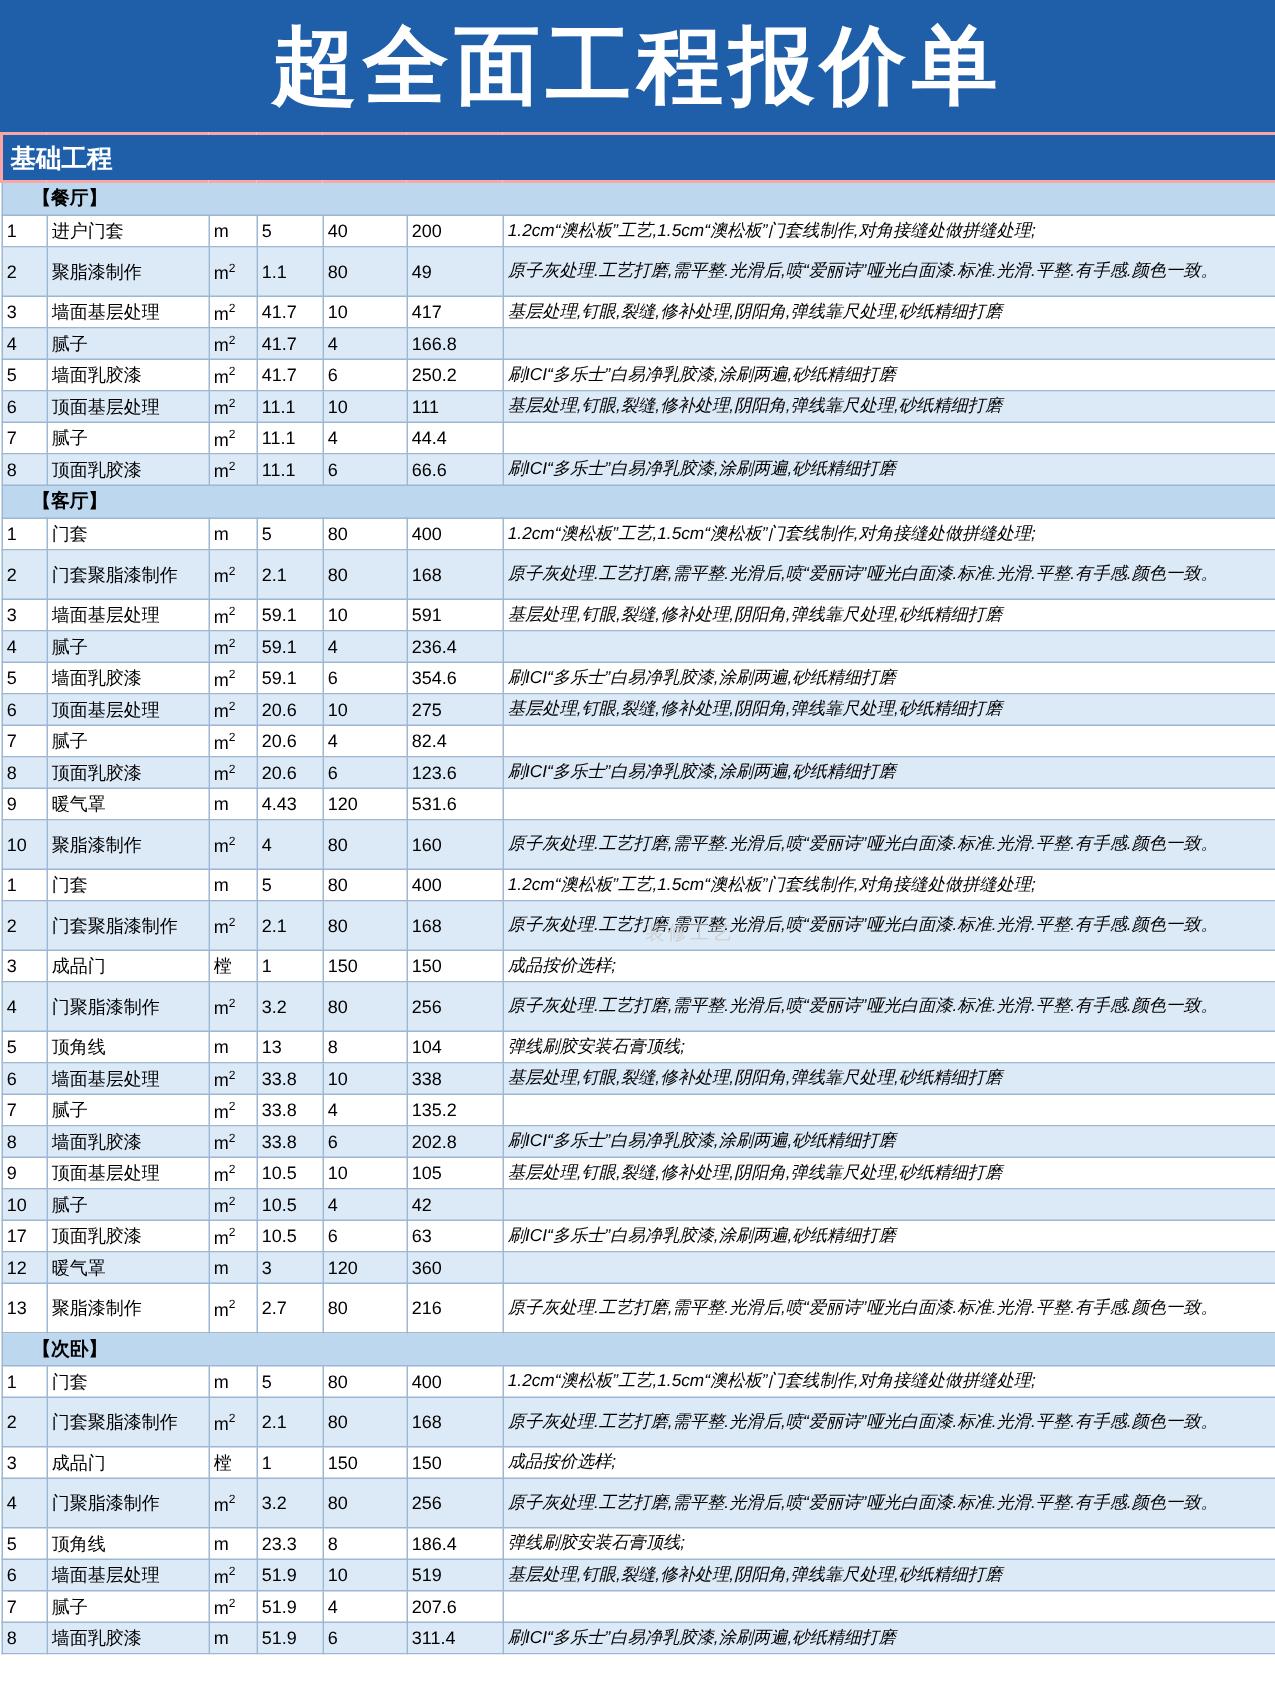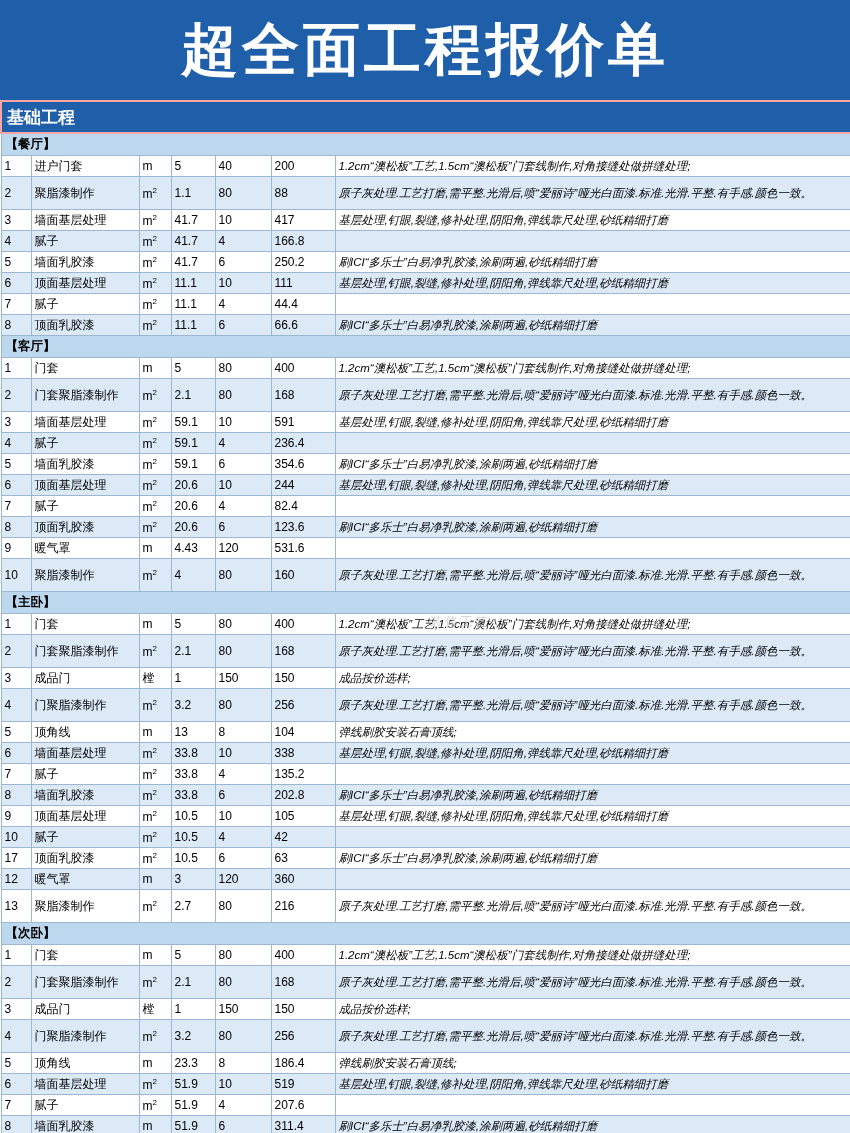--- a/index.html
+++ b/index.html
@@ -7,21 +7,21 @@
     width:850px;
     background:#ffffff;
     font-family:"Liberation Sans", sans-serif;
     -webkit-font-smoothing:none;
   }
   .page{width:850px;position:relative;}
 
   
   .title-banner{
     background:#1f5fa9;
-    height:100px;
+    height:88px;
     display:flex;
     align-items:center;
     justify-content:center;
   }
   .title-banner .title-text{
     color:#ffffff;
     font-size:57px;
     font-weight:bold;
     letter-spacing:4px;
     font-family:"DejaVu Sans", sans-serif;
@@ -74,21 +74,21 @@
     padding-left:5px;
   }
 
   
   tr.room td{
     background:#bdd7ee;
     color:#000;
     font-weight:bold;
     font-size:12.5px;
     height:19px;
-    padding-left:4px;
+    padding-left:20px;
     margin-left:34px;
   }
 
   
   tr.data td{height:18px;}
   tr.data.tall td{height:30px;}
   tr.alt td{background:#dce9f7;}
   tr.plain td{background:#ffffff;}
 
   td.num{text-align:left;}
@@ -142,21 +142,21 @@
           <td class="num">40</td>
           <td class="num">200</td>
           <td class="desc">1.2cm“澳松板”工艺,1.5cm“澳松板”门套线制作,对角接缝处做拼缝处理;</td>
         </tr>
         <tr class="data alt tall">
           <td class="num">2</td>
           <td class="name">聚脂漆制作</td>
           <td class="unit">m<sup class="sq">2</sup></td>
           <td class="num">1.1</td>
           <td class="num">80</td>
-          <td class="num">88</td>
+          <td class="num">49</td>
           <td class="desc">原子灰处理.工艺打磨,需平整.光滑后,喷“爱丽诗”哑光白面漆.标准.光滑.平整.有手感.颜色一致。</td>
         </tr>
         <tr class="data plain">
           <td class="num">3</td>
           <td class="name">墙面基层处理</td>
           <td class="unit">m<sup class="sq">2</sup></td>
           <td class="num">41.7</td>
           <td class="num">10</td>
           <td class="num">417</td>
           <td class="desc">基层处理,钉眼,裂缝,修补处理,阴阳角,弹线靠尺处理,砂纸精细打磨</td>
@@ -253,21 +253,21 @@
           <td class="num">6</td>
           <td class="num">354.6</td>
           <td class="desc">刷ICI“多乐士”白易净乳胶漆,涂刷两遍,砂纸精细打磨</td>
         </tr>
         <tr class="data alt">
           <td class="num">6</td>
           <td class="name">顶面基层处理</td>
           <td class="unit">m<sup class="sq">2</sup></td>
           <td class="num">20.6</td>
           <td class="num">10</td>
-          <td class="num">244</td>
+          <td class="num">275</td>
           <td class="desc">基层处理,钉眼,裂缝,修补处理,阴阳角,弹线靠尺处理,砂纸精细打磨</td>
         </tr>
         <tr class="data plain">
           <td class="num">7</td>
           <td class="name">腻子</td>
           <td class="unit">m<sup class="sq">2</sup></td>
           <td class="num">20.6</td>
           <td class="num">4</td>
           <td class="num">82.4</td>
           <td class="desc"></td>
@@ -291,23 +291,20 @@
           <td class="desc"></td>
         </tr>
         <tr class="data alt tall">
           <td class="num">10</td>
           <td class="name">聚脂漆制作</td>
           <td class="unit">m<sup class="sq">2</sup></td>
           <td class="num">4</td>
           <td class="num">80</td>
           <td class="num">160</td>
           <td class="desc">原子灰处理.工艺打磨,需平整.光滑后,喷“爱丽诗”哑光白面漆.标准.光滑.平整.有手感.颜色一致。</td>
-        </tr>
-        <tr class="room">
-          <td colspan="7">【主卧】</td>
         </tr>
         <tr class="data plain">
           <td class="num">1</td>
           <td class="name">门套</td>
           <td class="unit">m</td>
           <td class="num">5</td>
           <td class="num">80</td>
           <td class="num">400</td>
           <td class="desc">1.2cm“澳松板”工艺,1.5cm“澳松板”门套线制作,对角接缝处做拼缝处理;</td>
         </tr>

